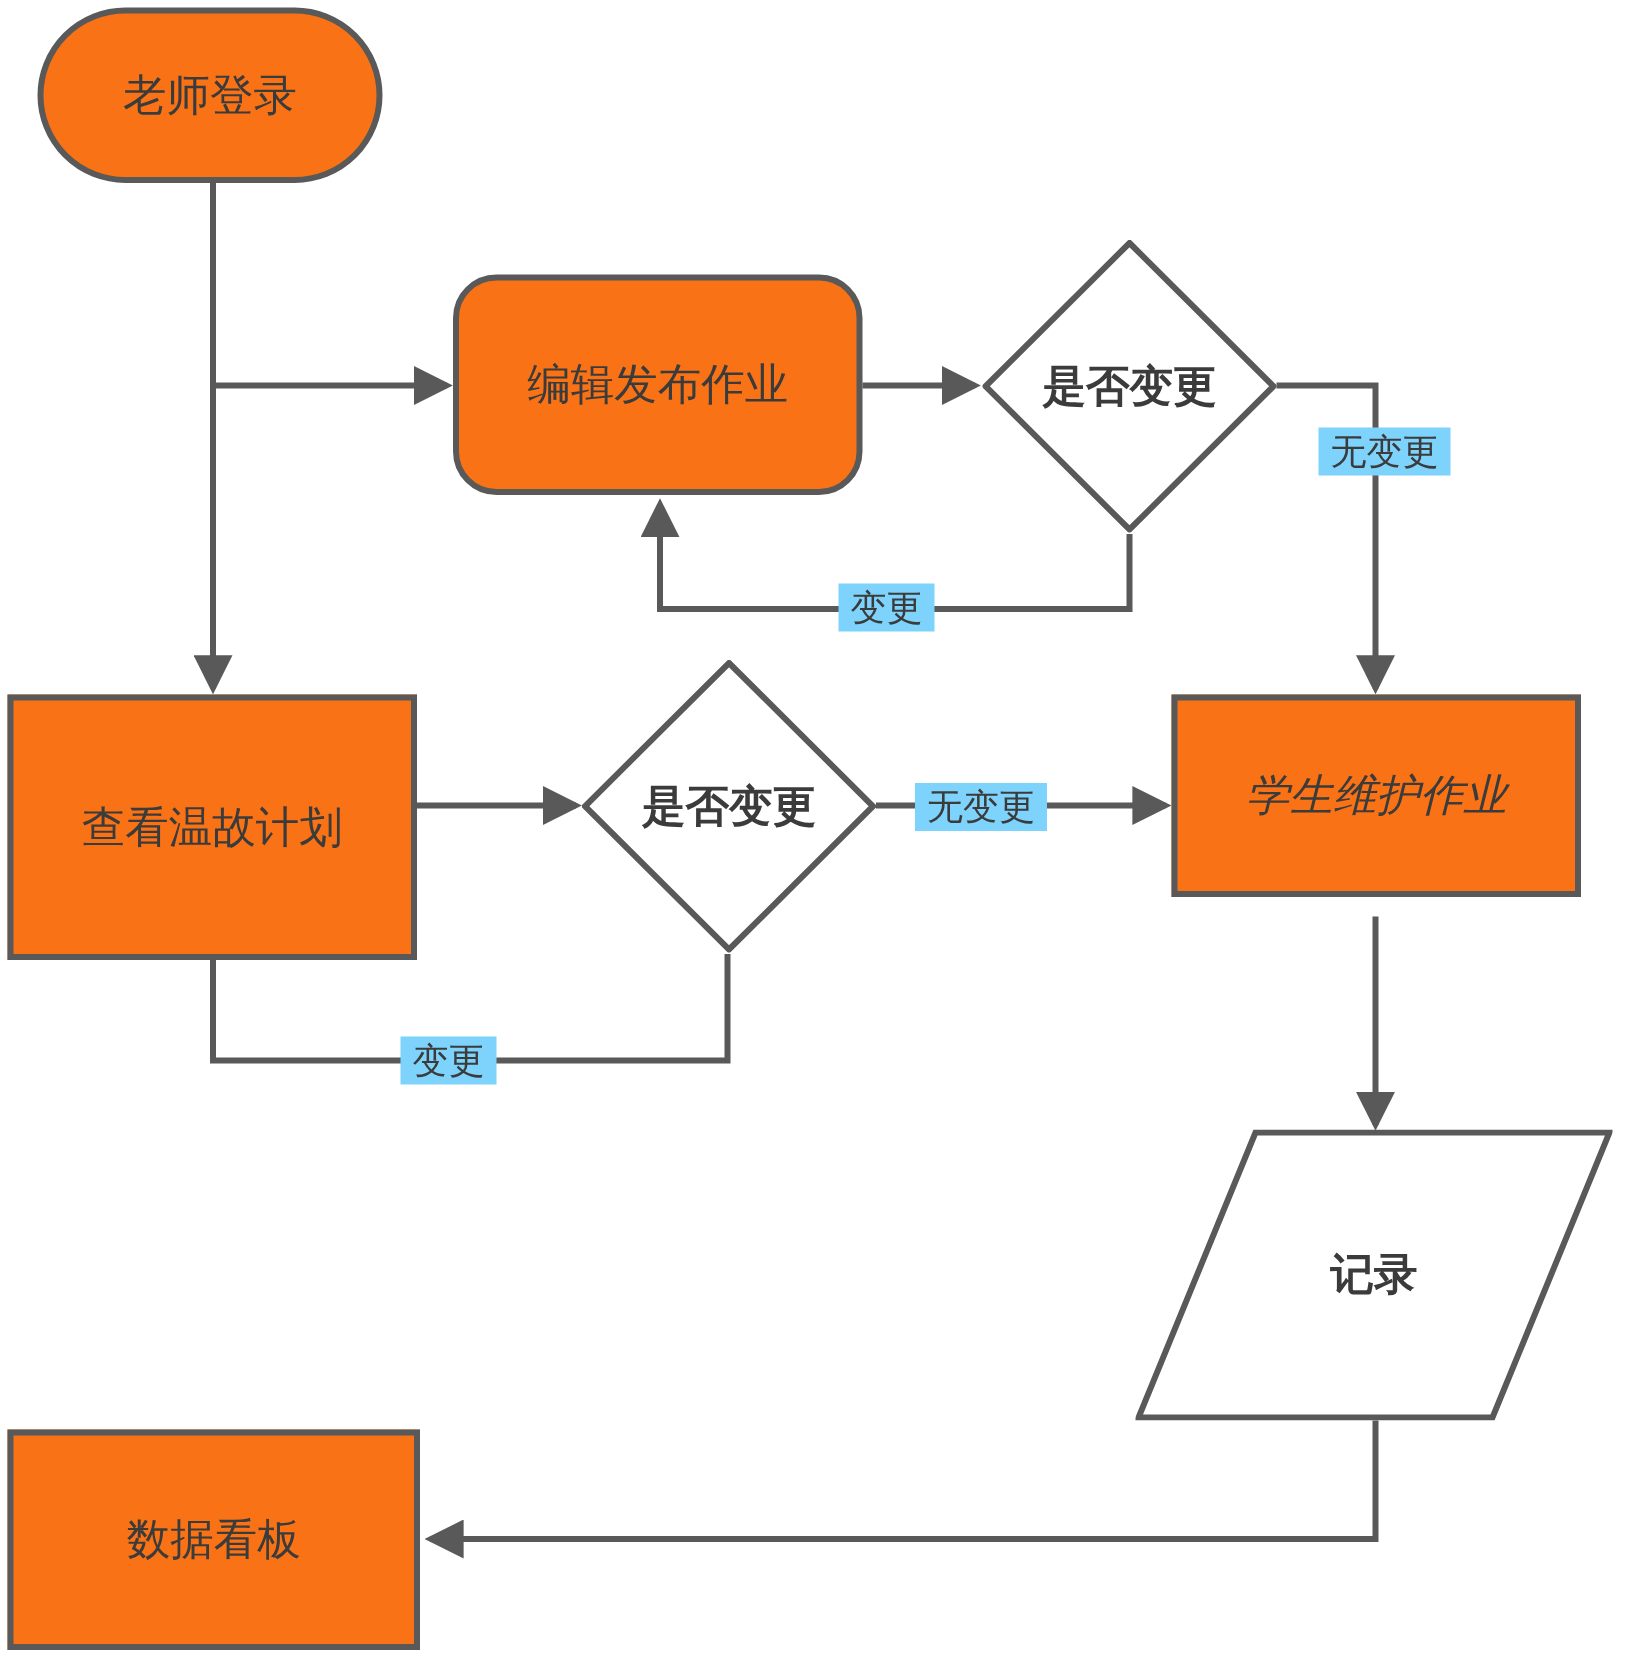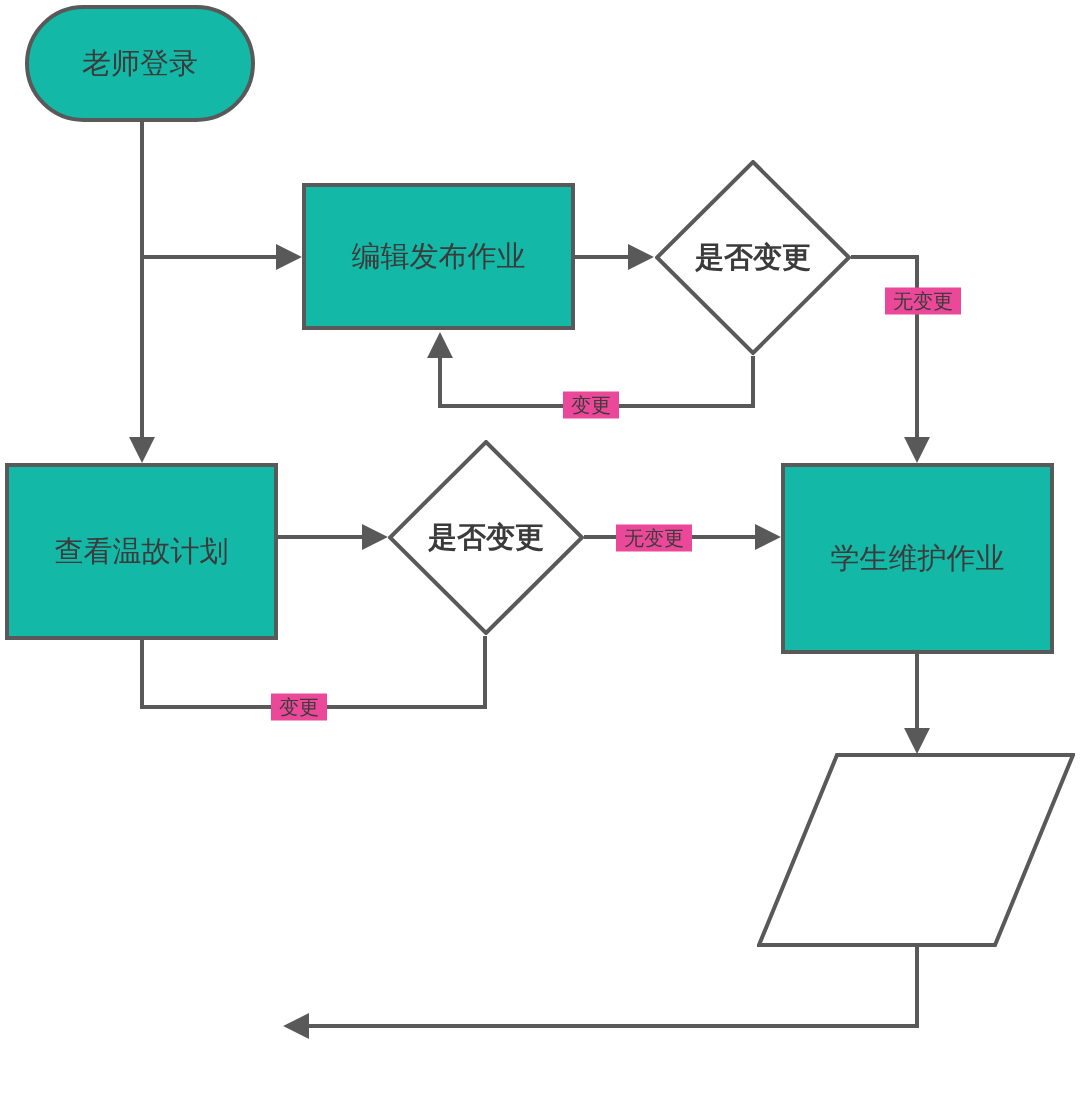--- a/index.html
+++ b/index.html
@@ -29,21 +29,21 @@
     display: flex;
     align-items: center;
     justify-content: center;
     color: #3b3b3b;
     font-size: 29px;
     z-index: 2;
     text-align: center;
   }
   .box {
     border: 4px solid #595959;
-    background: #14b8a6;
+    background: #f97316;
     text-align: center;
   }
   .stadium {
     border-radius: 60px;
   }
   .svg-shape {
     background: transparent;
     font-weight: bold;
   }
   .svg-shape > svg {
@@ -62,23 +62,23 @@
     white-space: nowrap;
   }
   .record-text .record-title {
     display: block;
     font-size: 29px;
   }
   .record-text span { display: block; }
   .edge-label {
     position: absolute;
     transform: translate(-50%, -50%);
-    background: #ec4899;
+    background: #7dd3fc;
     padding: 0 8px;
-    font-size: 20px;
+    font-size: 24px;
     color: #3b3b3b;
     z-index: 4;
     white-space: nowrap;
   }
 </style>
 </head>
 <body>
 
 <div class="canvas">
 
@@ -97,21 +97,21 @@
     <path class="edge" d="M584 537 H777" marker-end="url(#arrow)"></path>
     <path class="edge" d="M485 636 V707 H142 V616" marker-end="url(#arrow)"></path>
     <path class="edge" d="M917 611 V750" marker-end="url(#arrow)"></path>
     <path class="edge" d="M917 947 V1026 H287" marker-end="url(#arrow)"></path>
   </svg>
 
   <div class="node box stadium" style="left:25px; top:5px; width:230px; height:117px;">
     <span class="node-label">老师登录</span>
   </div>
 
-  <div class="node box" style="left:302px; top:183px; width:273px; height:147px;">
+  <div class="node box" style="left:302px; top:183px; width:273px; height:147px;border-radius:29px;">
     <span class="node-label">编辑发布作业</span>
   </div>
 
   <div class="node svg-shape" style="left:655px; top:160px; width:196px; height:195px;">
     <svg width="196" height="195" viewBox="0 0 196 195">
       <polygon points="98,2 194,97.5 98,193 2,97.5" fill="#ffffff" stroke="#595959" stroke-width="4"></polygon>
     </svg>
     <span class="node-label">是否变更</span>
   </div>
 
@@ -119,31 +119,35 @@
     <span class="node-label">查看温故计划</span>
   </div>
 
   <div class="node svg-shape" style="left:388px; top:440px; width:196px; height:195px;">
     <svg width="196" height="195" viewBox="0 0 196 195">
       <polygon points="98,2 194,97.5 98,193 2,97.5" fill="#ffffff" stroke="#595959" stroke-width="4"></polygon>
     </svg>
     <span class="node-label">是否变更</span>
   </div>
 
-  <div class="node box" style="left:781px; top:463px; width:273px; height:191px;">
+  <div class="node box" style="left:781px; top:463px; width:273px; height:135px;font-style:italic;">
     <span class="node-label">学生维护作业</span>
   </div>
 
   <div class="node svg-shape" style="left:757px; top:753px; width:318px; height:194px;">
     <svg width="318" height="194" viewBox="0 0 318 194">
       <polygon points="80,2 316,2 238,192 2,192" fill="#ffffff" stroke="#595959" stroke-width="4"></polygon>
     </svg>
     <div class="record-text">
+      <span class="record-title">记录</span>
     </div>
   </div>
 
+  <div class="node box" style="left:5px; top:953px; width:275px; height:147px;">
+    <span class="node-label">数据看板</span>
+  </div>
 
   <div class="edge-label" style="left:923px; top:301px;">无变更</div>
   <div class="edge-label" style="left:591px; top:405px;">变更</div>
   <div class="edge-label" style="left:654px; top:538px;">无变更</div>
   <div class="edge-label" style="left:299px; top:707px;">变更</div>
 
 </div>
 
 </body></html>

